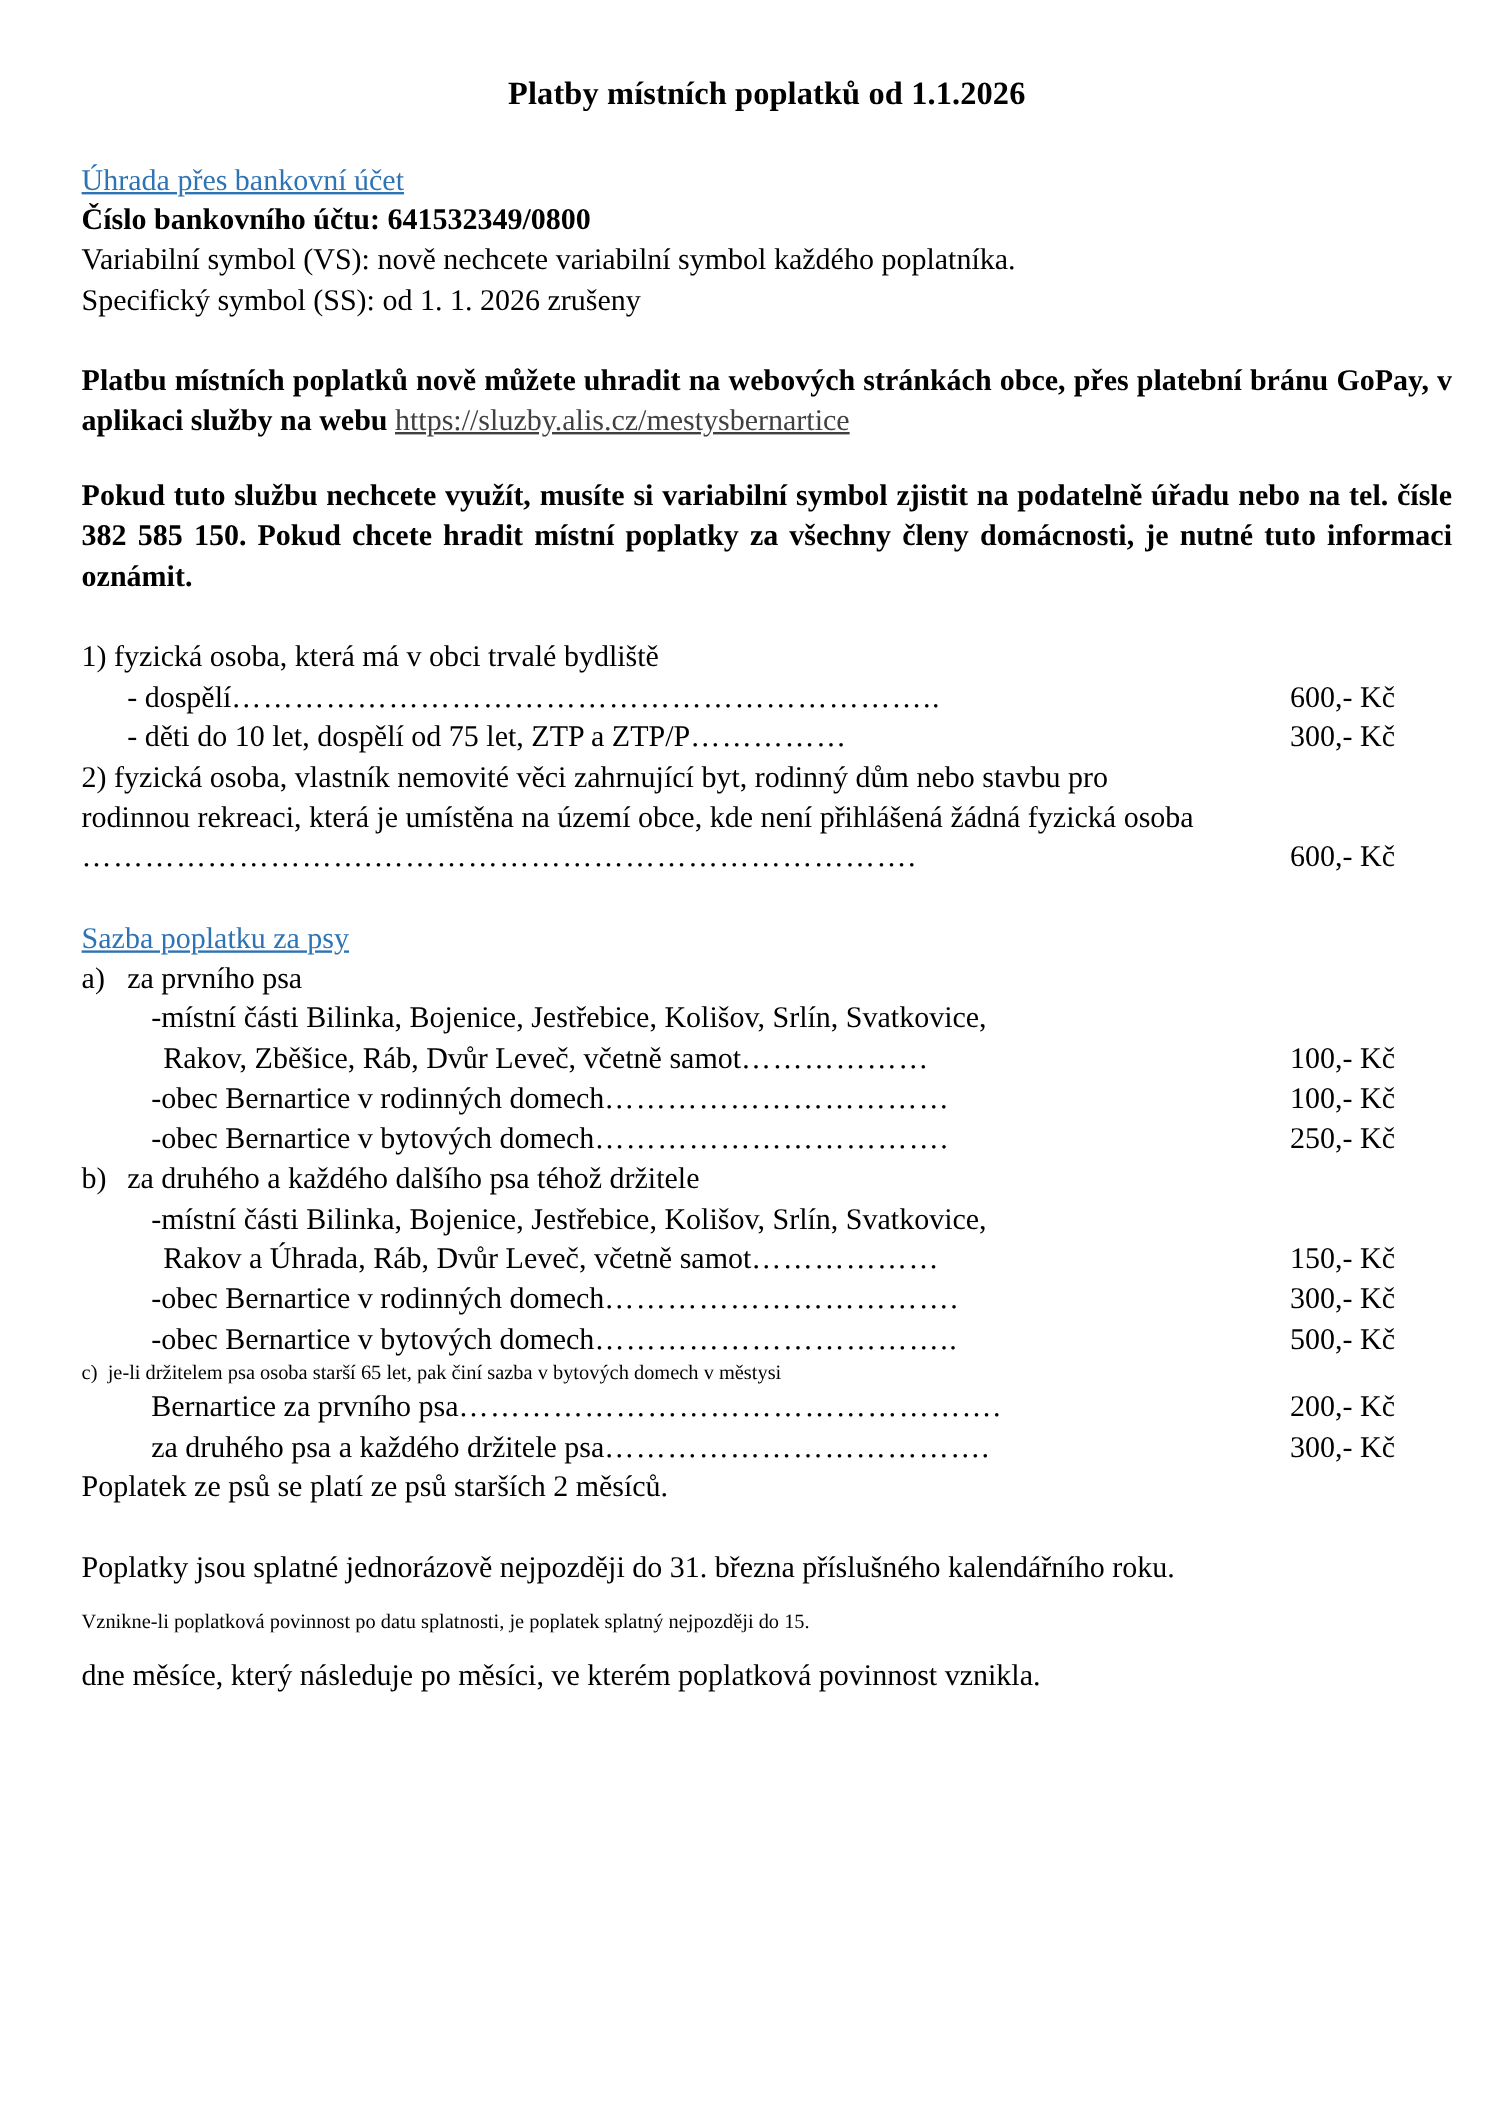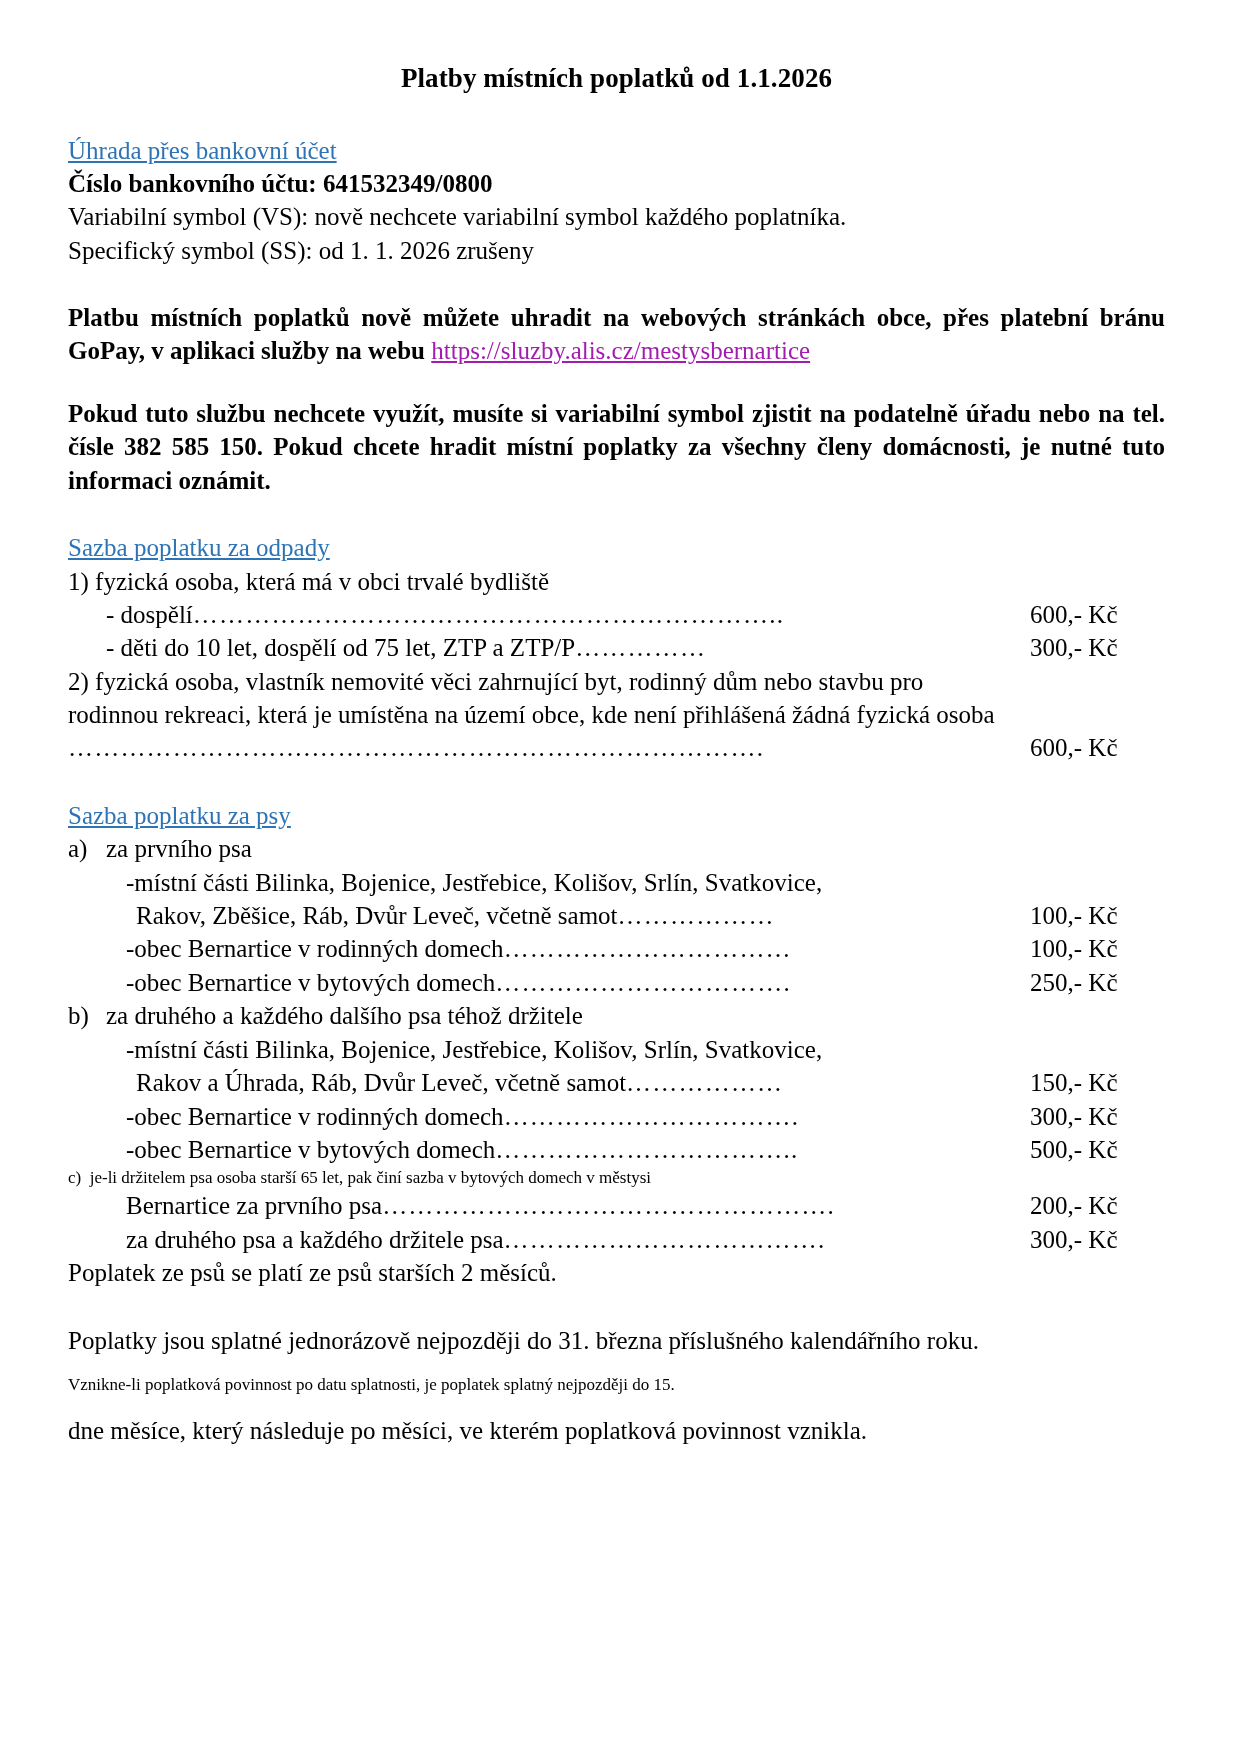--- a/index.html
+++ b/index.html
@@ -13,21 +13,21 @@
     height: 1753px;
     font-family: "Liberation Serif", "DejaVu Serif", serif;
     color: #000000;
     -webkit-font-smoothing: antialiased;
   }
   .page {
     position: relative;
     width: 1240px;
     height: 1358px;
     box-sizing: border-box;
-    padding: 62px 75px 0 68px;
+    padding: 62px 30px 0 68px;
   }
   .doc-title {
     text-align: center;
     font-size: 27px;
     font-weight: bold;
     letter-spacing: 0.1px;
     margin: 0 0 38px 0;
     line-height: 1.25;
   }
   .link-heading {
@@ -46,21 +46,21 @@
   .para {
     font-size: 25px;
     line-height: 1.34;
     margin: 0;
     text-align: justify;
   }
   .para.bold { font-weight: bold; }
   .spacer-lg { height: 34px; }
   .spacer-md { height: 29px; }
   a.inline-link {
-    color: #a21caf;
+    color: #404040;
     font-weight: normal;
   }
   
   .fee-row {
     display: flex;
     align-items: baseline;
     font-size: 25px;
     line-height: 1.34;
     white-space: nowrap;
   }
@@ -119,23 +119,20 @@
 
   <p class="para bold"><span>Platbu místních poplatků nově můžete uhradit na webových stránkách obce, přes platební bránu GoPay, v aplikaci služby na webu </span><a class="inline-link" href="#">https://sluzby.alis.cz/mestysbernartice</a></p>
 
   <div class="spacer-md"></div>
 
   <p class="para bold">Pokud tuto službu nechcete využít, musíte si variabilní symbol zjistit na podatelně úřadu nebo na tel. čísle 382 585 150. Pokud chcete hradit místní poplatky za všechny členy domácnosti, je nutné tuto informaci oznámit.</p>
 
   <div class="spacer-lg"></div>
 
   <div>
-    <div>
-      <span class="link-heading">Sazba poplatku za odpady</span>
-    </div>
 
     <p class="line">1) fyzická osoba, která má v obci trvalé bydliště</p>
 
     <div class="fee-row indent-1">
       <span class="fee-label">- dospělí </span>
       <span class="fee-dots">…………………………………………………………..</span>
       <span class="fee-gap"></span>
       <span class="fee-price">600,- Kč</span>
     </div>
 

